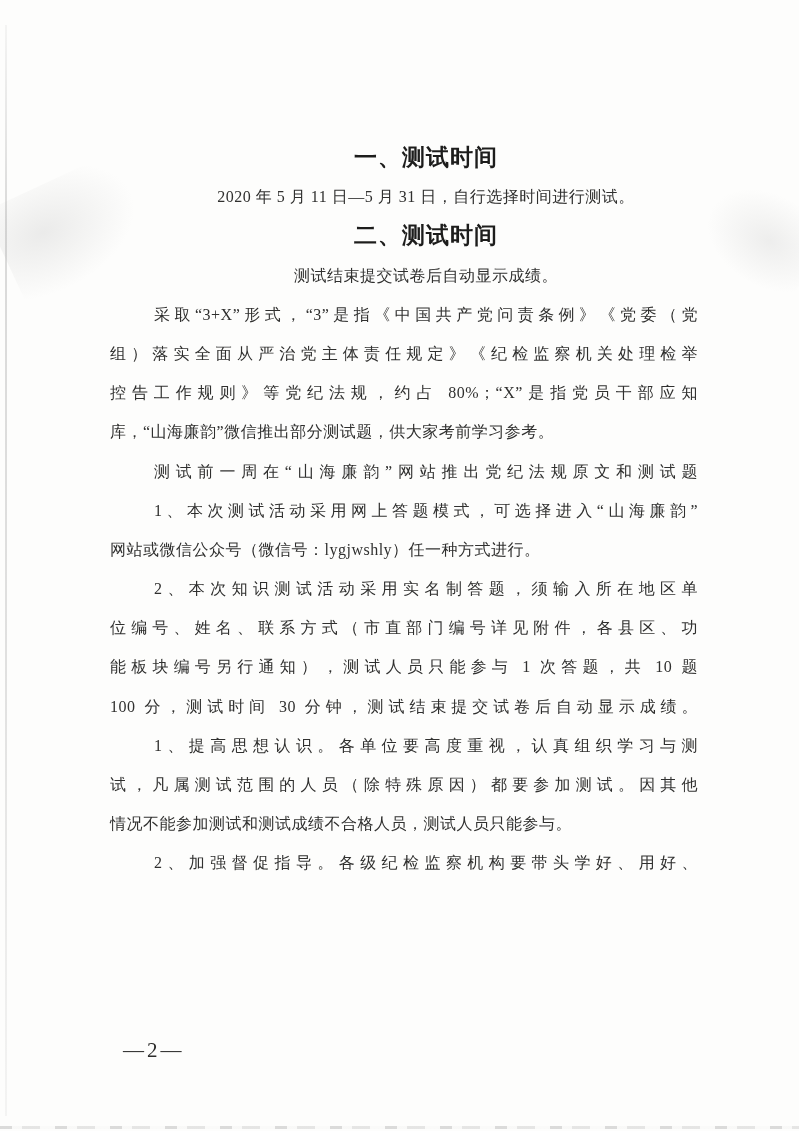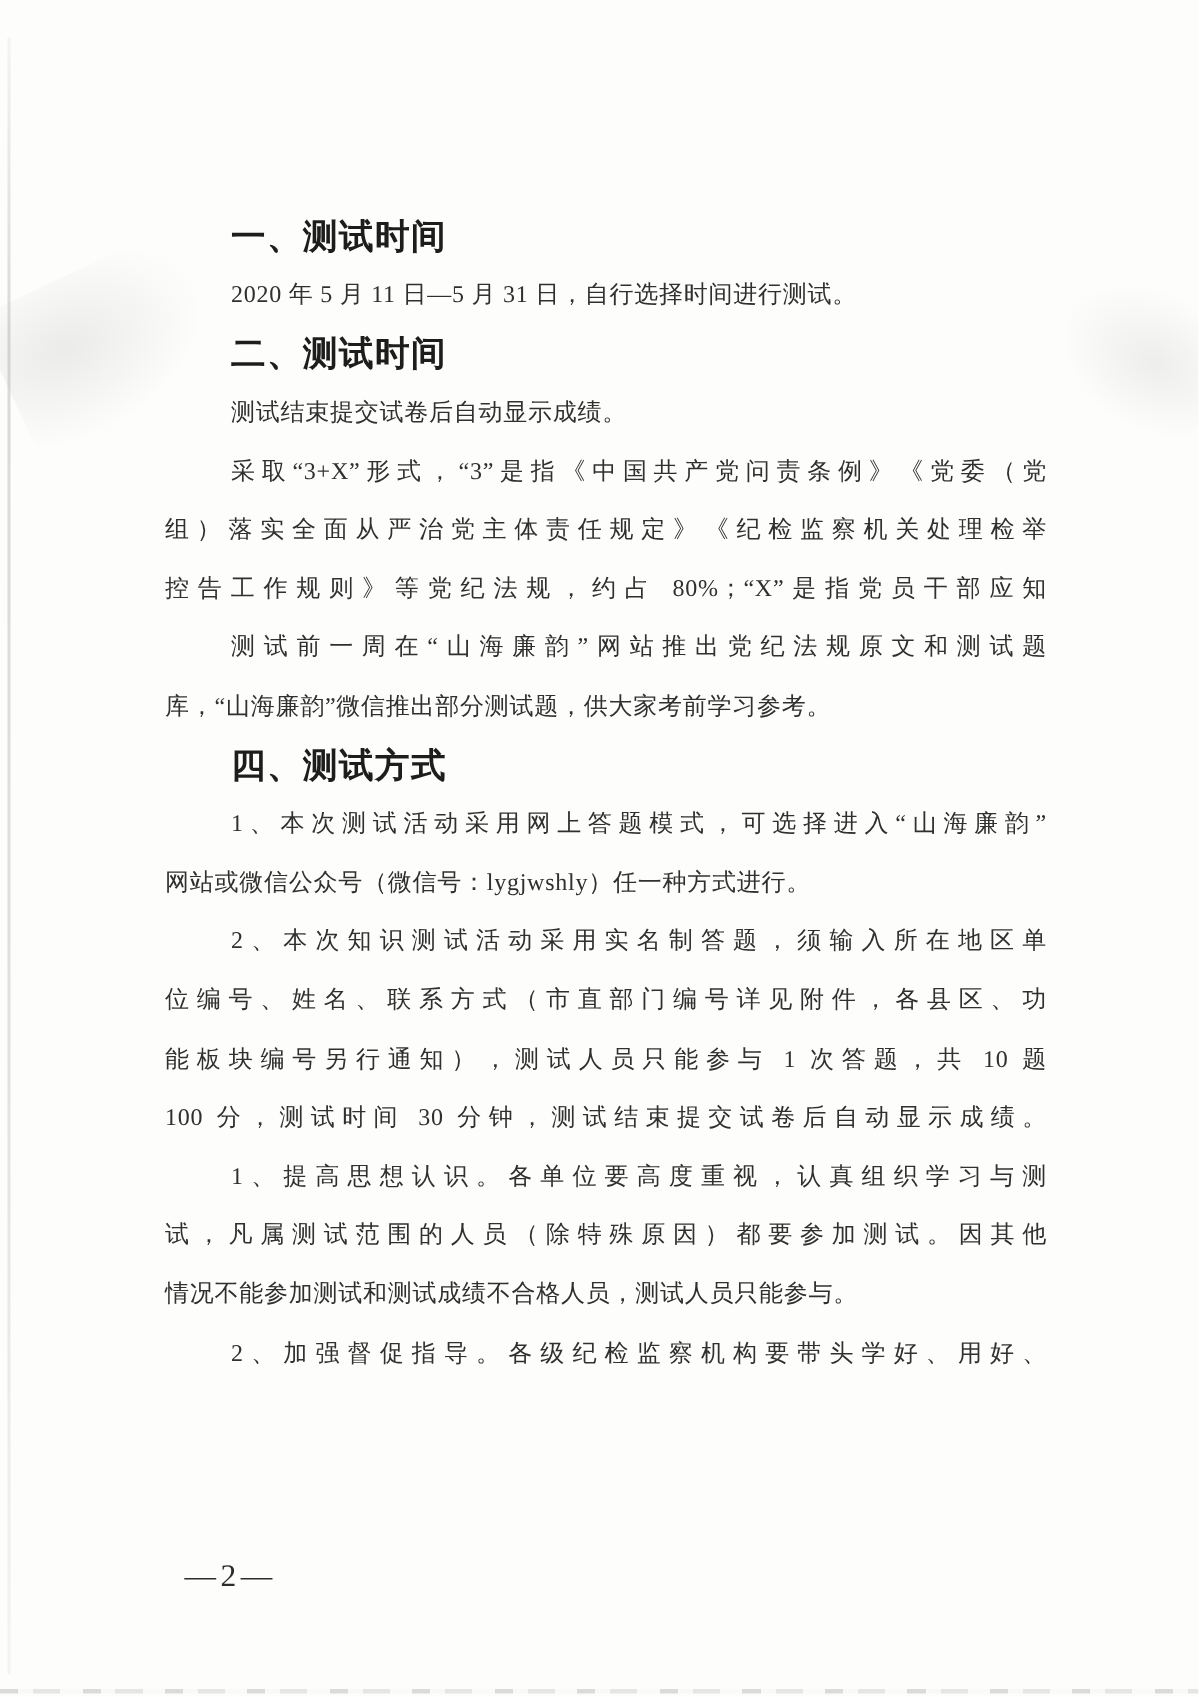--- a/index.html
+++ b/index.html
@@ -71,21 +71,21 @@
   }
   .line {
     height: 39.2px;
     line-height: 39.2px;
     font-size: 16px;
     color: #30302f;
     letter-spacing: 0.5px;
     white-space: nowrap;
     overflow: visible;
   }
-  .line.indent { padding-left: 44px; }
+  .line.indent { padding-left: 44px; text-align: center; }
   .line.fill {
     white-space: normal;
     text-align: justify;
     text-align-last: justify;
     overflow: hidden;
   }
   .line.heading {
     font-family: "Liberation Sans", "DejaVu Sans", sans-serif;
     font-weight: 700;
     font-size: 23px;
@@ -110,23 +110,22 @@
   <div class="smudge smudge-tl"></div>
   <div class="smudge smudge-tr"></div>
   <div class="doc-content">
       <div class="line heading indent">一、测试时间</div>
       <div class="line body indent">2020 年 5 月 11 日—5 月 31 日，自行选择时间进行测试。</div>
       <div class="line heading indent">二、测试时间</div>
       <div class="line body indent">测试结束提交试卷后自动显示成绩。</div>
       <div class="line body indent fill">采取“3+X”形式，“3”是指《中国共产党问责条例》《党委（党</div>
       <div class="line body fill">组）落实全面从严治党主体责任规定》《纪检监察机关处理检举</div>
       <div class="line body fill">控告工作规则》等党纪法规，约占 80%；“X”是指党员干部应知</div>
+      <div class="line body">库，“山海廉韵”微信推出部分测试题，供大家考前学习参考。</div>
       <div class="line body indent fill">测试前一周在“山海廉韵”网站推出党纪法规原文和测试题</div>
-      <div class="line body">库，“山海廉韵”微信推出部分测试题，供大家考前学习参考。</div>
-      <div class="line heading indent">四、测试方式</div>
       <div class="line body indent fill">1、本次测试活动采用网上答题模式，可选择进入“山海廉韵”</div>
       <div class="line body">网站或微信公众号（微信号：lygjwshly）任一种方式进行。</div>
       <div class="line body indent fill">2、本次知识测试活动采用实名制答题，须输入所在地区单</div>
       <div class="line body fill">位编号、姓名、联系方式（市直部门编号详见附件，各县区、功</div>
       <div class="line body fill">能板块编号另行通知），测试人员只能参与 1 次答题，共 10 题</div>
       <div class="line body fill">100 分，测试时间 30 分钟，测试结束提交试卷后自动显示成绩。</div>
       <div class="line body indent fill">1、提高思想认识。各单位要高度重视，认真组织学习与测</div>
       <div class="line body fill">试，凡属测试范围的人员（除特殊原因）都要参加测试。因其他</div>
       <div class="line body">情况不能参加测试和测试成绩不合格人员，测试人员只能参与。</div>
       <div class="line body indent fill">2、加强督促指导。各级纪检监察机构要带头学好、用好、</div>

